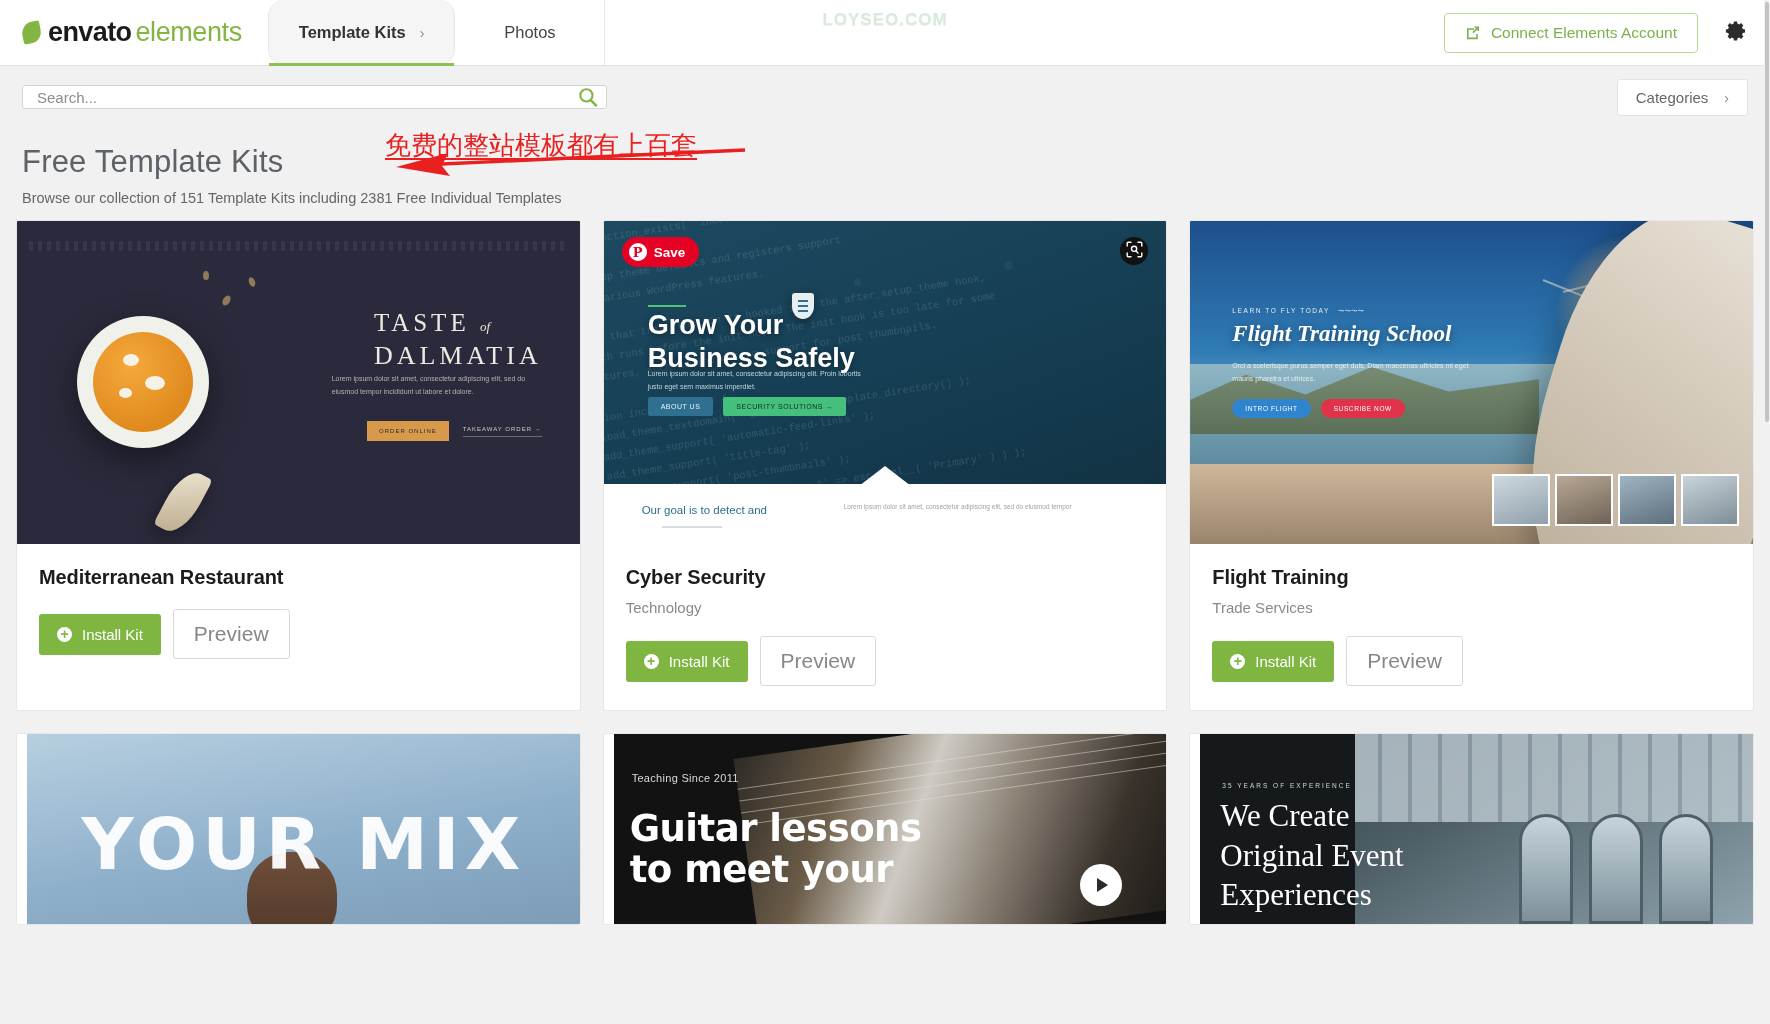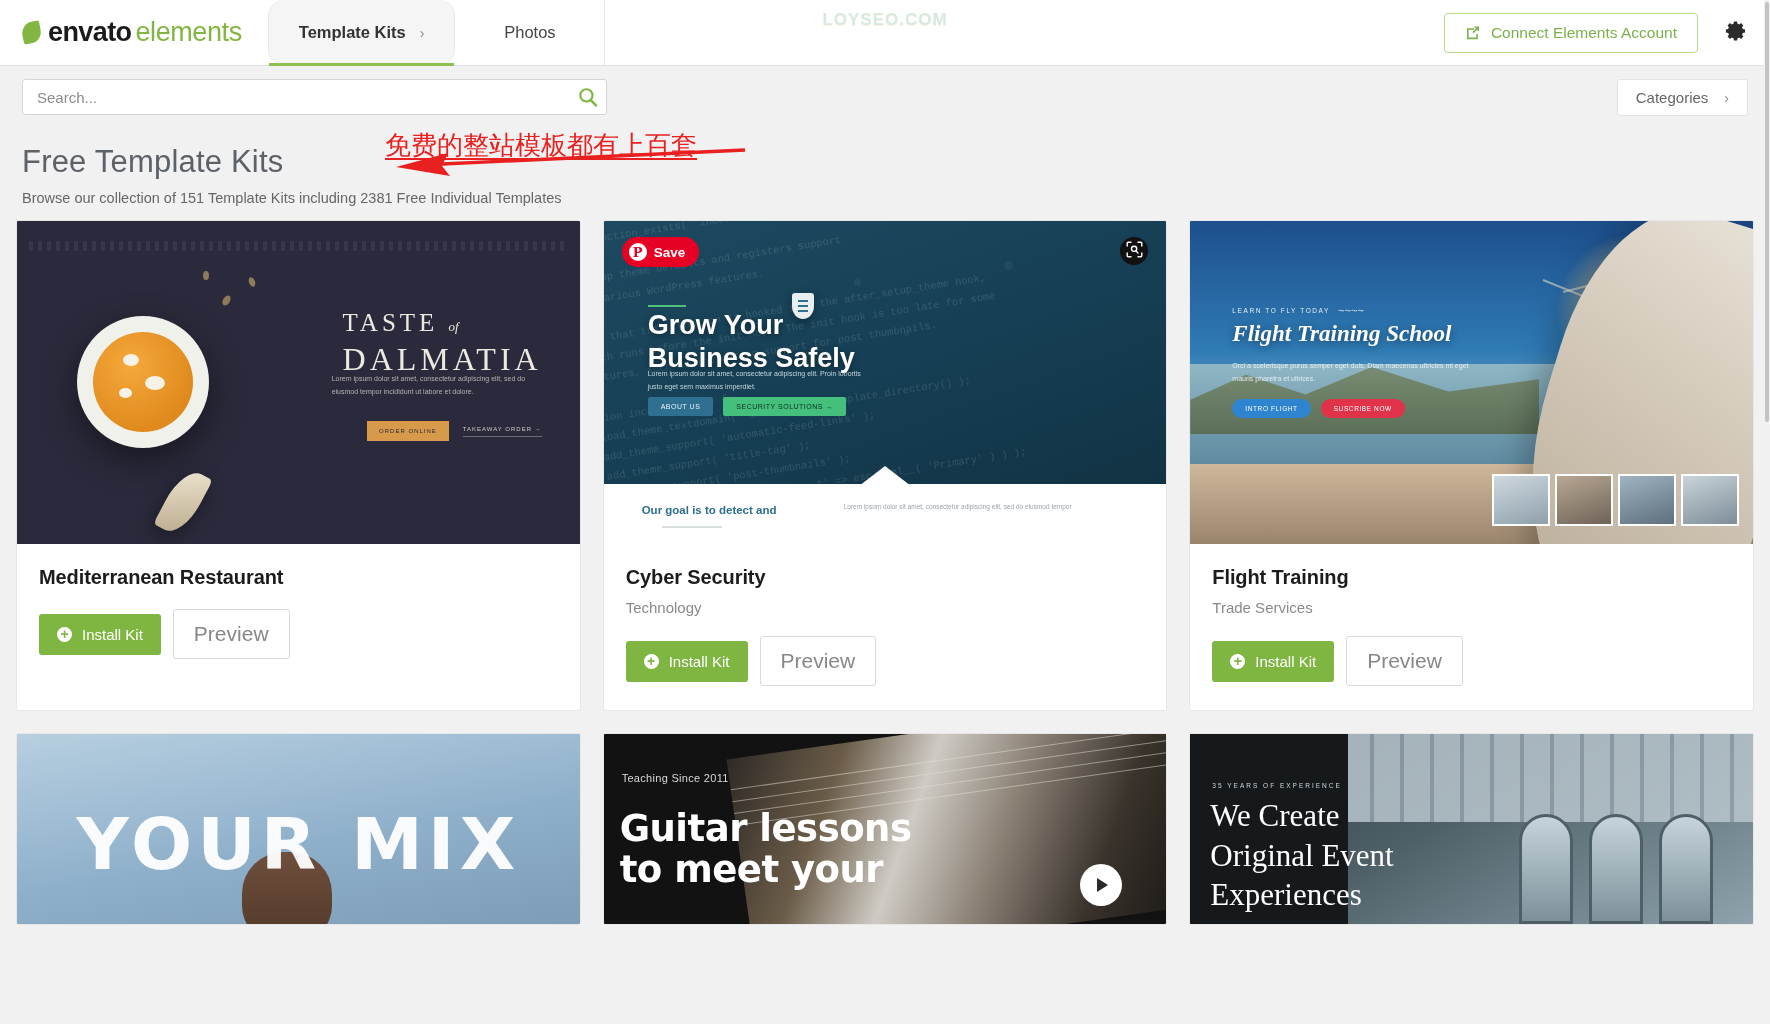--- a/index.html
+++ b/index.html
@@ -97,21 +97,21 @@
   
   .searchrow {
     position: relative;
     height: 62px;
     display: flex; align-items: center;
     padding: 0 22px;
   }
   .search-wrap {
     position: relative;
     width: 585px;
-    height: 36px;
+    height: 24px;
   }
   .search-input {
     width: 100%; height: 100%;
     border: 1px solid #d5d5d5;
     border-radius: 3px;
     background: #fff;
     font-size: 15px;
     color: #555;
     padding: 0 40px 0 14px;
     font-family: "Liberation Sans", sans-serif;
@@ -248,21 +248,21 @@
     background: radial-gradient(circle at 38% 34%, #f5a93b, #e08a1e 70%);
   }
   .t1 .crumb { position:absolute; background:#f6f2e8; border-radius:50%; }
   .t1 .ttl {
     position:absolute; right:38px; top:88px;
     text-align:left; color:#ece9e0;
     font-family:"Liberation Serif", serif;
   }
   .t1 .ttl .l1 { font-size:25px; letter-spacing:4px; }
   .t1 .ttl .l1 i { font-size:13px; font-style:italic; letter-spacing:0; }
-  .t1 .ttl .l2 { font-size:32px; letter-spacing:4px; margin-top:4px; }
+  .t1 .ttl .l2 { font-size:26px; letter-spacing:4px; margin-top:4px; }
   .t1 .para {
     position:absolute; right:38px; top:152px; width:210px;
     font-size:7px; color:#b5b2ae; line-height:1.8;
   }
   .t1 .btnrow { position:absolute; right:38px; top:200px; display:flex; gap:14px; align-items:center; }
   .t1 .b1 { background:#d79a4a; color:#2b2a3c; font-size:6px; padding:7px 12px; letter-spacing:1px; }
   .t1 .b2 { color:#cfcbc4; font-size:6px; letter-spacing:1px; border-bottom:1px solid #6c6a78; padding-bottom:4px;}
   .t1 .leaf {
     position:absolute; left:150px; top:248px;
     width:32px; height:66px;
@@ -307,21 +307,21 @@
     content:""; position:absolute; left:6px; top:7px; width:10px; height:2px; background:#2f6f8f;
     box-shadow:0 5px 0 #2f6f8f, 0 10px 0 #2f6f8f;
   }
   .t2 .whitestrip {
     position:absolute; left:0; right:0; bottom:0; height:60px; background:#fff;
   }
   .t2 .notch {
     position:absolute; left:50%; bottom:58px; transform:translateX(-50%);
     width:0;height:0;border-left:26px solid transparent;border-right:26px solid transparent;border-bottom:20px solid #fff;
   }
-  .t2 .ws-l { position:absolute; left:38px; bottom:28px; color:#2d6f8e; font-size:11.5px; font-weight:bold;}
+  .t2 .ws-l { position:absolute; left:38px; bottom:28px; color:#2d6f8e; font-size:11.5px; font-weight:normal;}
   .t2 .ws-r { position:absolute; left:240px; bottom:31px; color:#9aa4a9; font-size:6.5px; width:230px; line-height:1.8;}
   .t2 .ws-line { position:absolute; left:58px; bottom:16px; width:60px; height:2px; background:#d8dde0;}
   .save-badge {
     position:absolute; left:18px; top:16px;
     display:flex; align-items:center; gap:7px;
     background:#e60023; color:#fff;
     border-radius:16px; padding:6px 14px 6px 7px;
     font-size:13.5px; font-weight:bold;
     cursor:pointer; z-index:5;
   }
@@ -377,21 +377,21 @@
     text-shadow:0 2px 8px rgba(0,0,0,.45);
   }
   .t3 .p { position:absolute; left:42px; top:138px; width:240px; font-size:7px; color:#e3ecf0; line-height:1.9;}
   .t3 .bts { position:absolute; left:42px; top:178px; display:flex; gap:10px;}
   .t3 .bt1{ background:#2f84d0; color:#fff; font-size:6.5px; padding:6px 13px; border-radius:11px; letter-spacing:.6px;}
   .t3 .bt2{ background:#e0334a; color:#fff; font-size:6.5px; padding:6px 13px; border-radius:11px; letter-spacing:.6px;}
   .t3 .gal { position:absolute; right:14px; bottom:18px; display:flex; gap:5px;}
   .t3 .gi { width:58px; height:52px; border:2px solid #fff; overflow:hidden; }
 
   
-  .thumb-b { height: 190px; position:relative; overflow:hidden; }
+  .thumb-b { height: 190px; position:relative; overflow:hidden;margin-left:10px; }
   .t4 { background: linear-gradient(170deg,#b7cfe0 0%,#8fb0cb 55%,#7c9cb8 100%); }
   .t4 .big {
     position:absolute; left:0; right:0; top:68px;
     text-align:center; color:#fff; font-size:72px; font-weight:bold;
     letter-spacing:5px; opacity:.95;
     font-family:"DejaVu Sans", sans-serif;
   }
   .t4 .sm {
     position:absolute; left:0; right:0; top:162px;
     text-align:center; color:rgba(255,255,255,.65);

